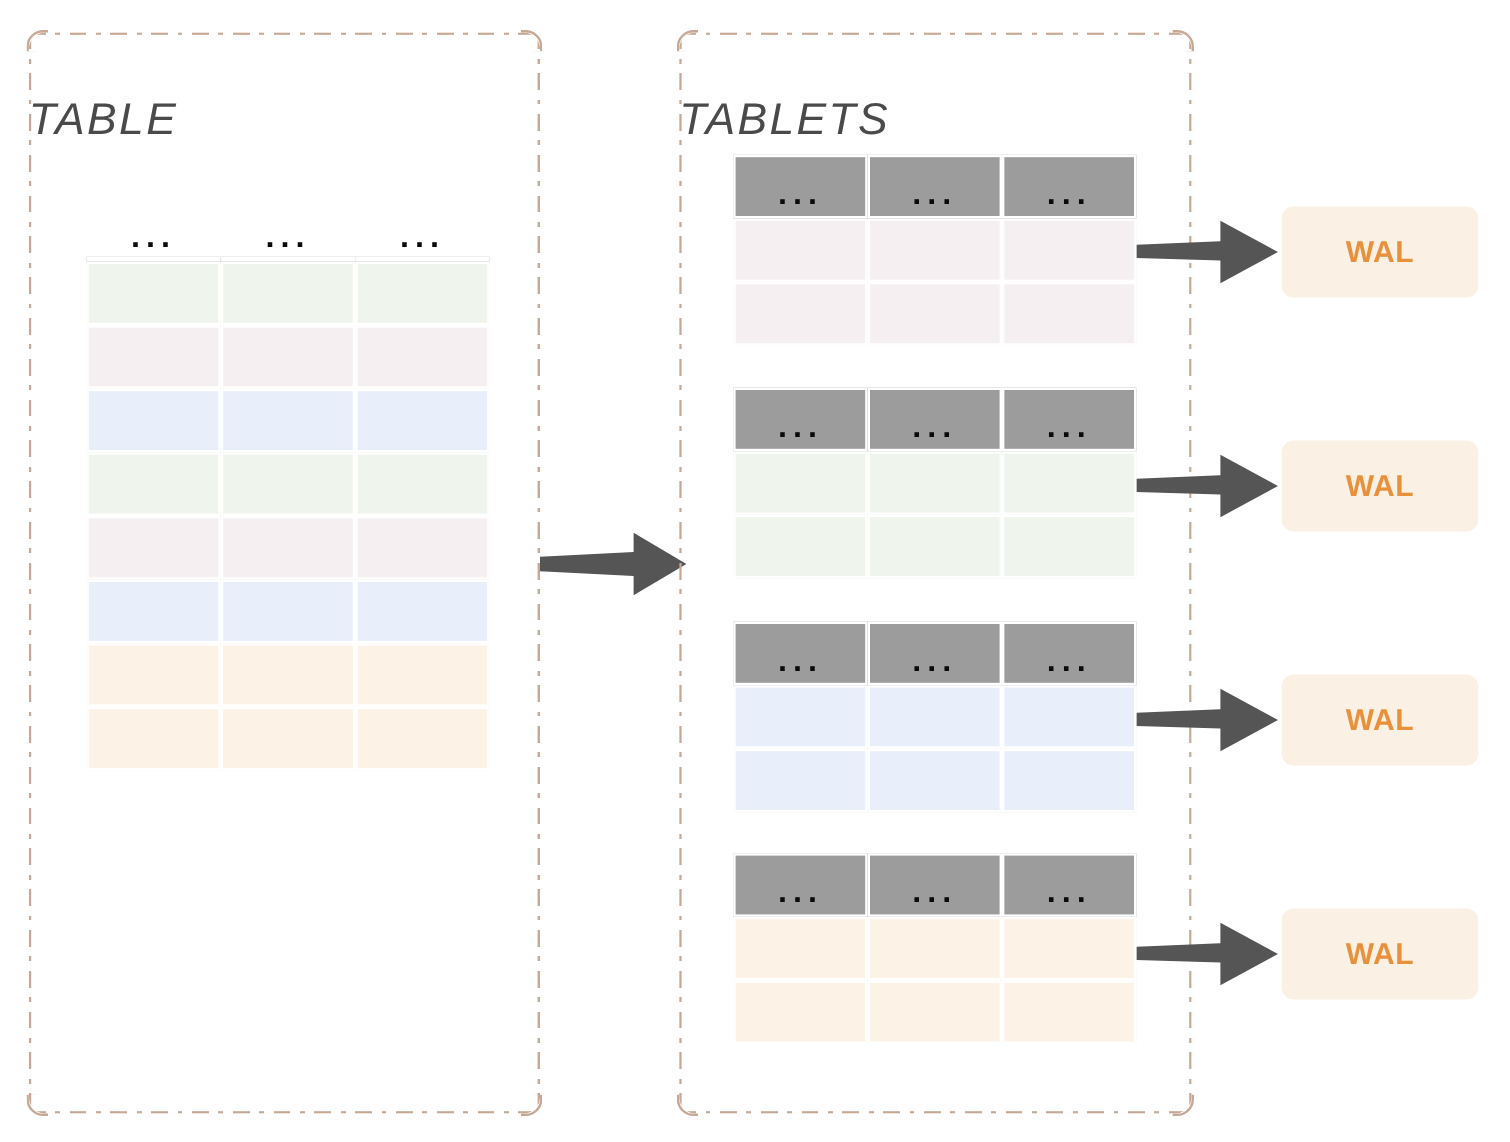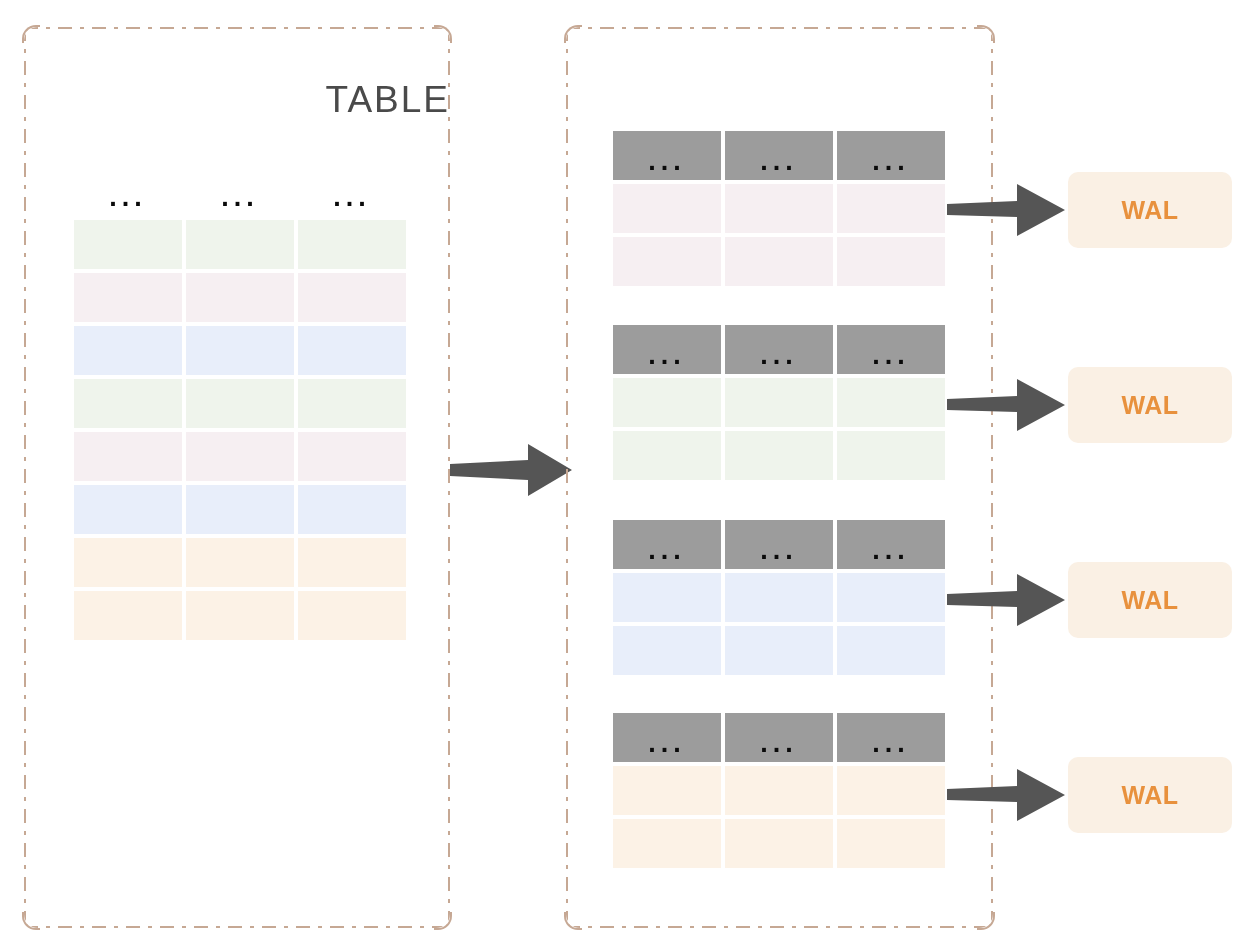--- a/index.html
+++ b/index.html
@@ -43,26 +43,27 @@
   .panel .corner.tl { left: -2px;  top: -2px;    border-right: none; border-bottom: none; border-radius: 14px 0 0 0; }
   .panel .corner.tr { right: -2px; top: -2px;    border-left: none;  border-bottom: none; border-radius: 0 14px 0 0; }
   .panel .corner.bl { left: -2px;  bottom: -2px; border-right: none; border-top: none;    border-radius: 0 0 0 14px; }
   .panel .corner.br { right: -2px; bottom: -2px; border-left: none;  border-top: none;    border-radius: 0 0 14px 0; }
 
   .panel-title {
     position: absolute;
     top: 52px;
     left: 0;
     width: 100%;
-    text-align: right;
+    text-align: left;
     font-size: 37px;
     font-weight: 300;
     letter-spacing: 2px;
     color: #4a4a4a;
     font-family: "Liberation Sans", sans-serif;
+    font-style: italic;
   }
 
   
   .dtable {
     position: absolute;
     display: flex;
     flex-direction: column;
   }
   .drow {
     display: flex;
@@ -182,20 +183,21 @@
 
   <svg class="arrow" style="left:450px; top:440px;" width="128" height="60" viewBox="0 0 128 60">
     <path d="M0 24 L78 20 L78 4 L122 30 L78 56 L78 40 L0 36 Z" fill="#555555"></path>
   </svg>
 
   <div class="panel" style="left:566px; top:27px; width:427px; height:901px;">
     <span class="corner tl"></span>
     <span class="corner tr"></span>
     <span class="corner bl"></span>
     <span class="corner br"></span>
+    <div class="panel-title">TABLETS</div>
   </div>
 
   <div id="tablets-layer">
       <div class="dtable" style="left: 611px; top: 129px; width: 336px;">
         <div class="drow header" style="height: 53px;">
           <div class="dcell">
             <span class="hdots">...</span>
           </div>
           <div class="dcell">
             <span class="hdots">...</span>

